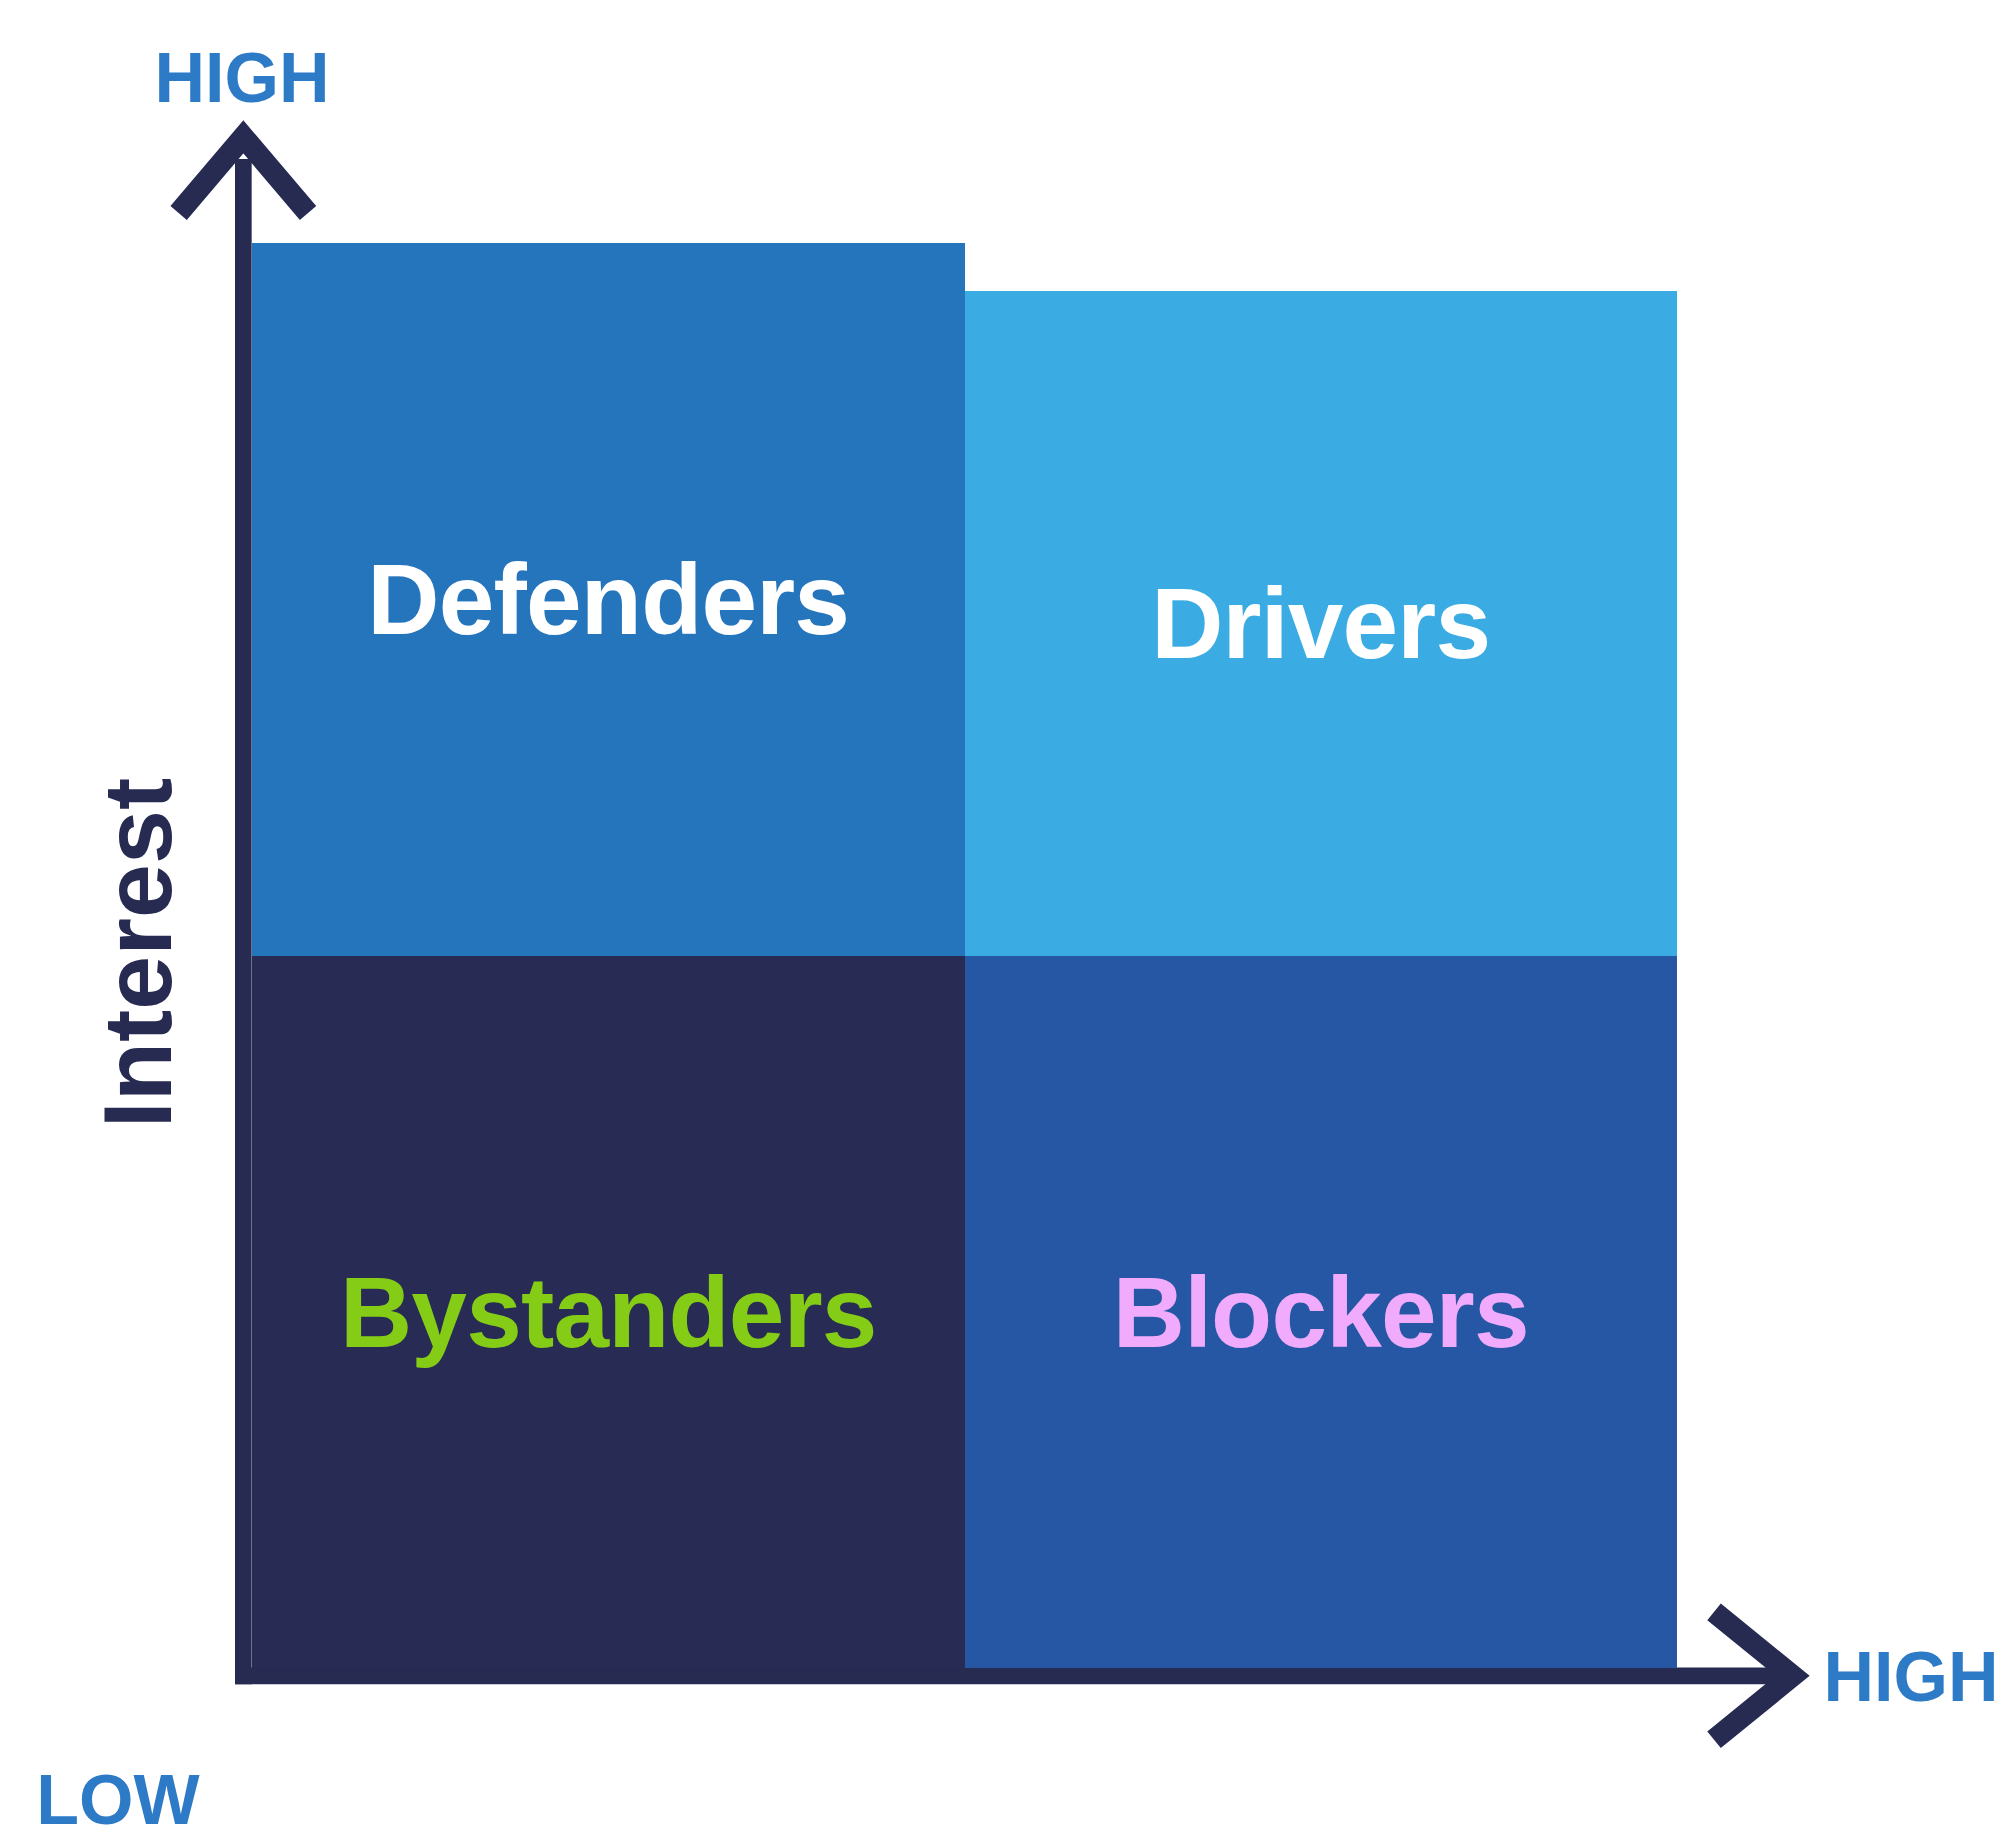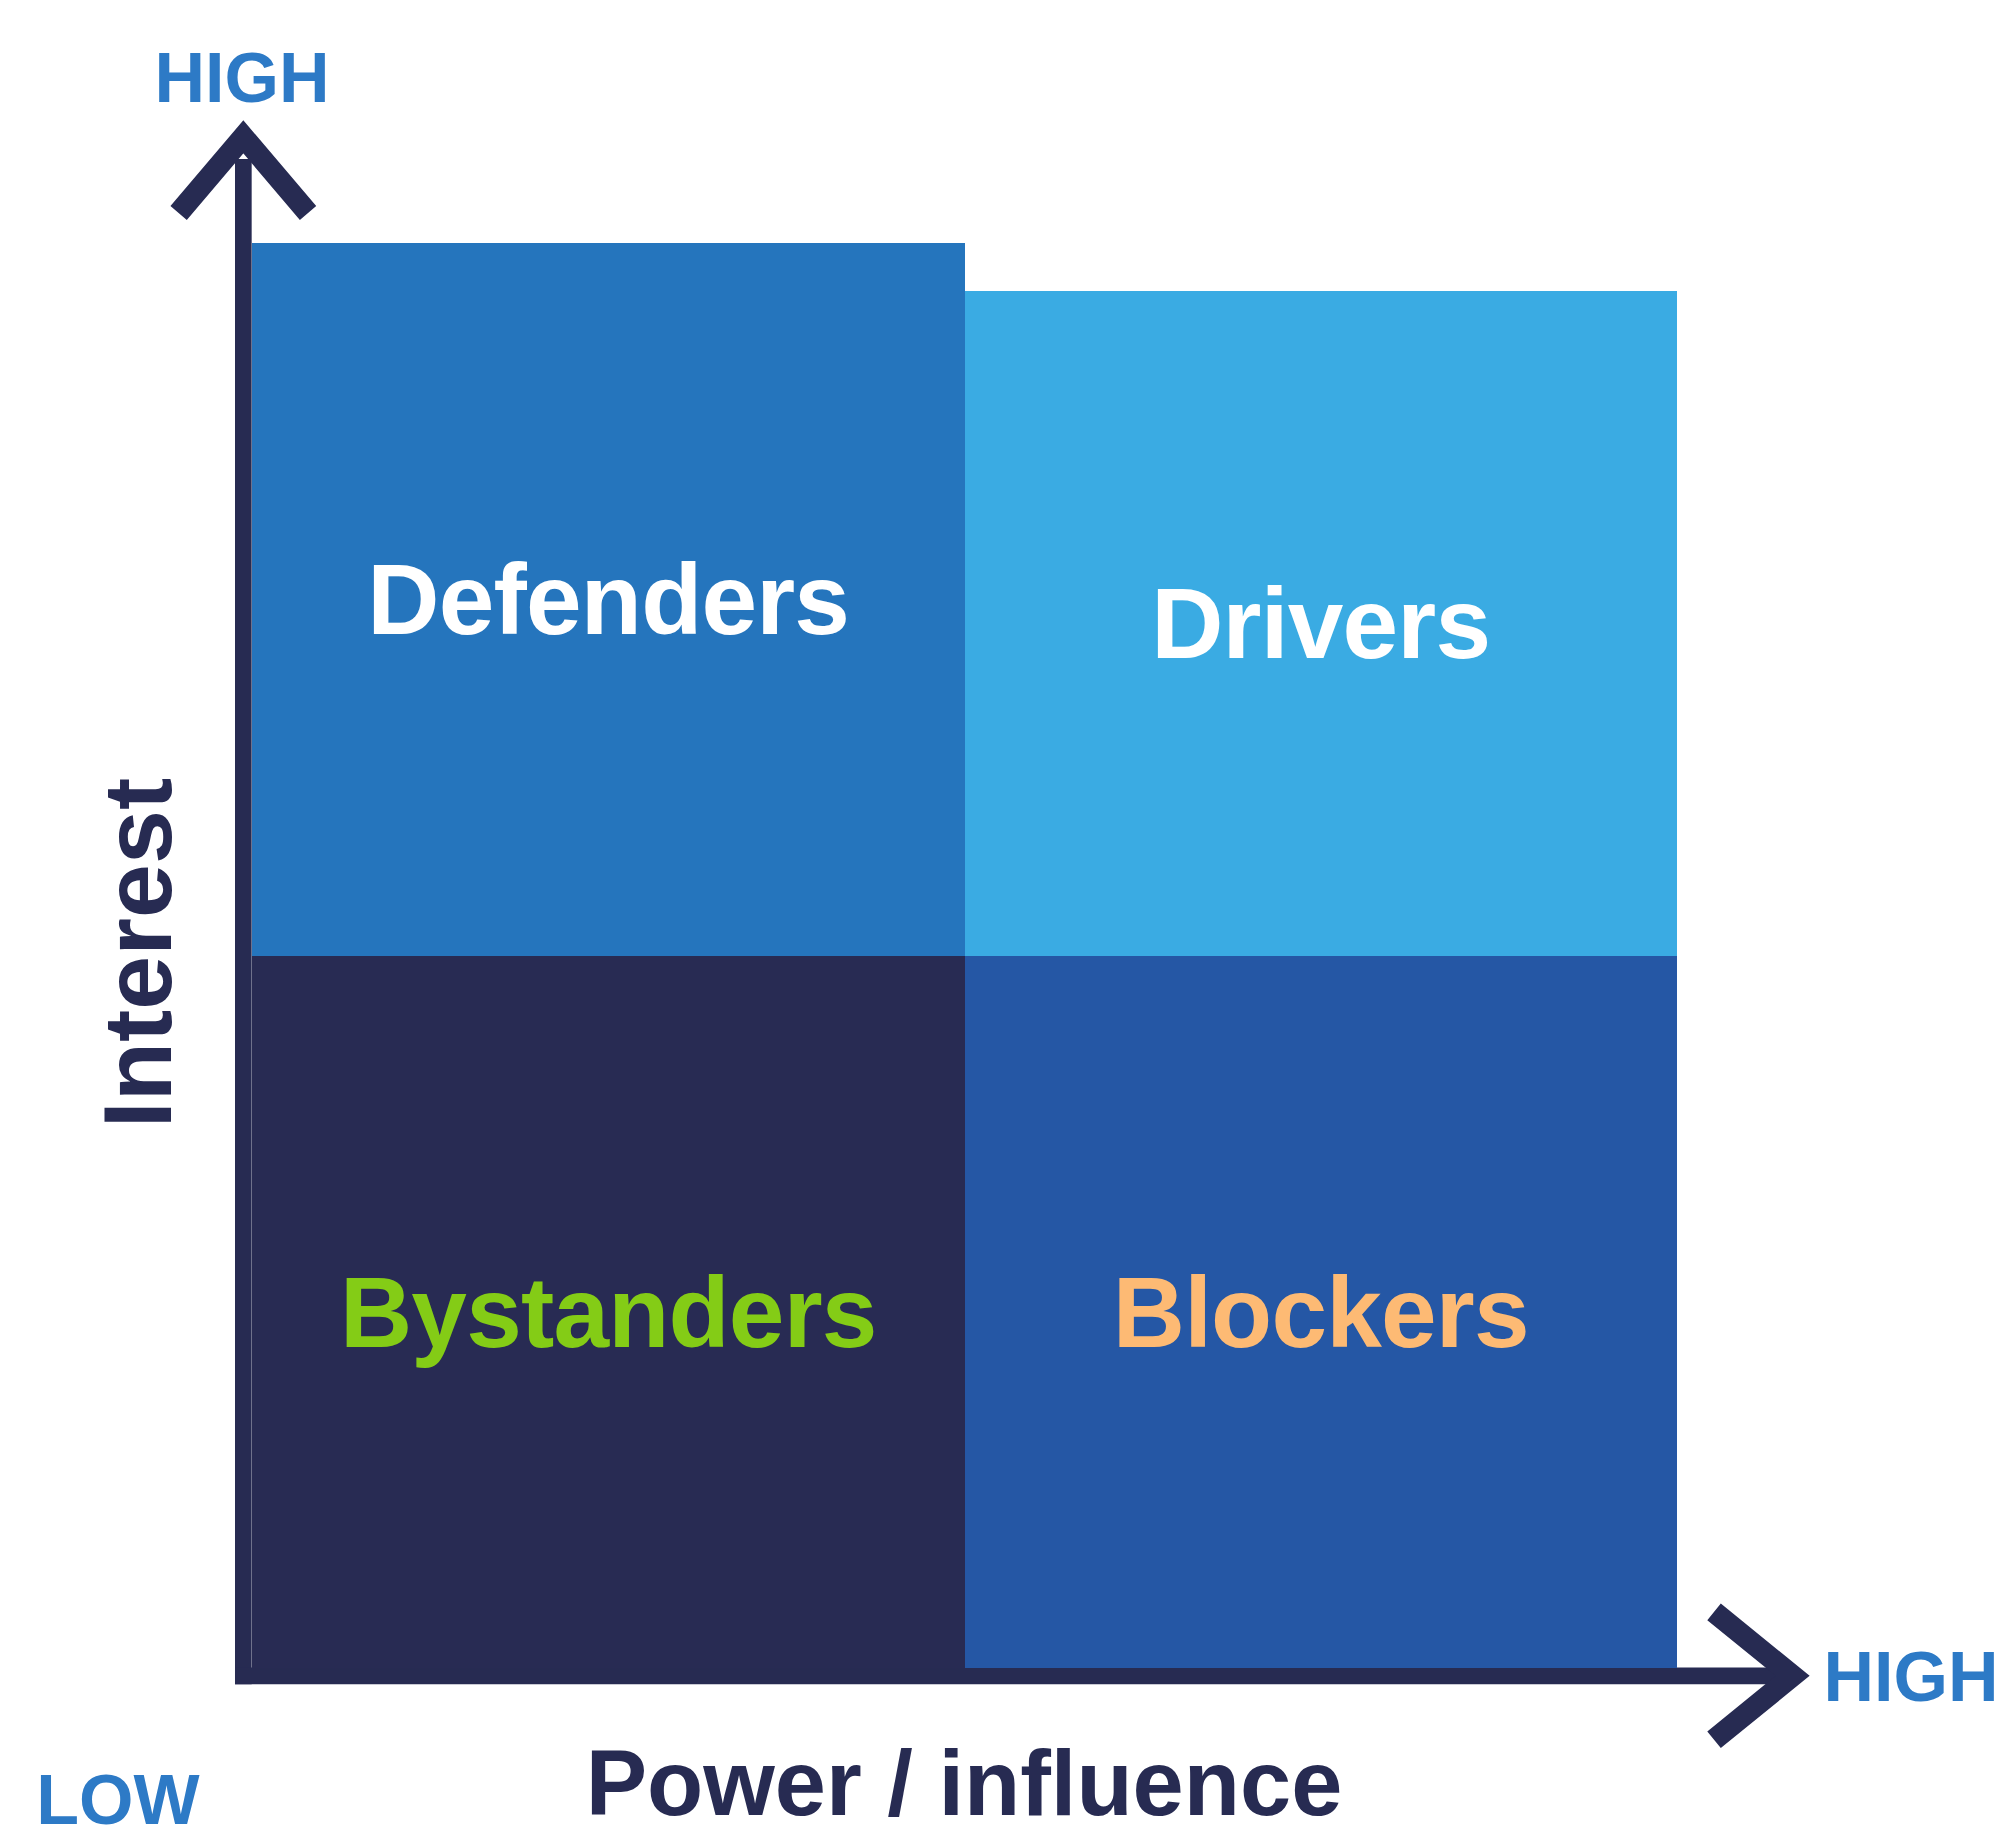--- a/index.html
+++ b/index.html
@@ -55,28 +55,27 @@
     <div class="quadrant" style="background: rgb(37, 117, 189); text-align: center;">
       <span class="q-label" style="color: rgb(255, 255, 255);">Defenders</span>
     </div>
     <div class="quadrant" style="background: rgb(58, 171, 227); margin-top: 48px;">
       <span class="q-label" style="color: rgb(255, 255, 255);">Drivers</span>
     </div>
     <div class="quadrant" style="background: rgb(40, 43, 83);">
       <span class="q-label" style="color: #84cc16;">Bystanders</span>
     </div>
     <div class="quadrant" style="background: rgb(37, 87, 165);">
-      <span class="q-label" style="color: #fdba74;">Blockers</span>
+      <span class="q-label" style="color: #f0abfc;">Blockers</span>
     </div>
   </div>
 
   <div class="endpoint-label ep-top" style="color: rgb(45, 122, 198);">HIGH</div>
 
   <div class="endpoint-label ep-right" style="color: rgb(45, 122, 198);">HIGH</div>
 
   <div class="endpoint-label ep-low" style="color: rgb(45, 122, 198);">LOW</div>
 
   <div class="axis-title y" style="color: rgb(39, 43, 82);">Interest</div>
 
-  <div class="axis-title x" style="color: rgb(39, 43, 82);">Power / influence</div>
 
 </div>
 
 
 </body></html>

